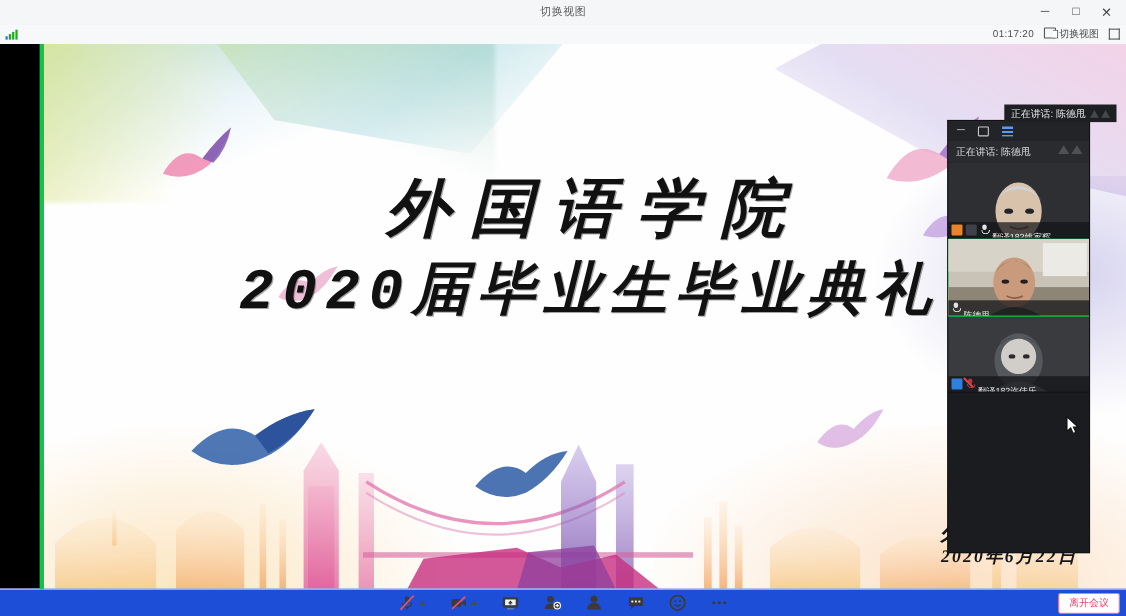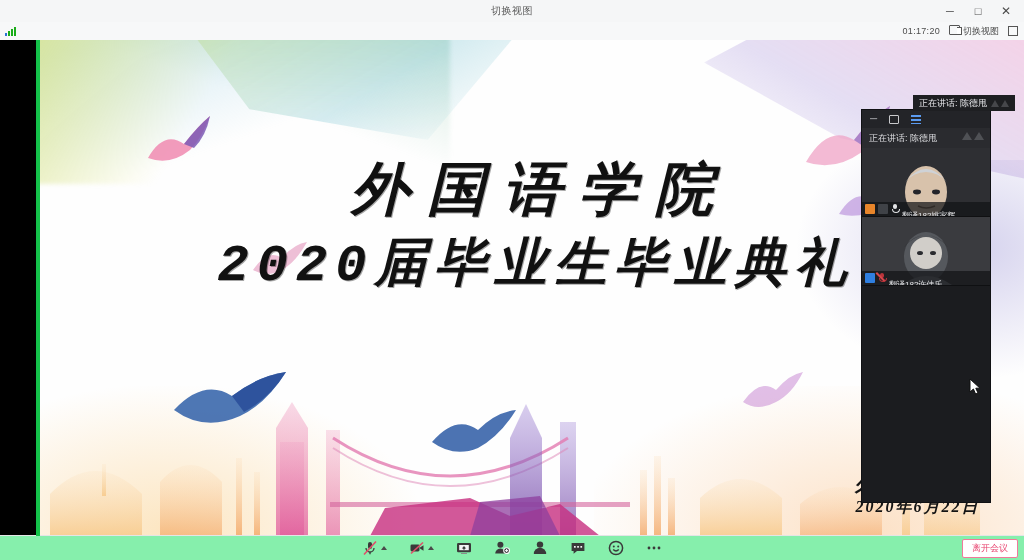--- a/index.html
+++ b/index.html
@@ -121,21 +121,21 @@
 
   .tooltip{position:absolute;left:913px;top:55px;height:16px;background:#1e1f22;color:#e6e7ea;
            font-size:9px;display:flex;align-items:center;padding:0 6px;z-index:12;}
   .tooltip .waves{display:flex;gap:2px;margin-left:4px;opacity:.5;}
   .tooltip .waves i{display:block;width:0;height:0;border-left:4px solid transparent;
      border-right:4px solid transparent;border-bottom:7px solid #6e7074;}
 
   .cursor{position:absolute;left:969px;top:338px;z-index:20;}
 
   
-  .toolbar{position:absolute;left:0;bottom:0;width:1024px;height:24px;background:#86efac;
+  .toolbar{position:absolute;left:0;bottom:0;width:1024px;height:24px;background:#1d4ed8;
            border-top:1px solid #e4e5e7;font-family:Liberation Mono, monospace;}
   .tools{position:absolute;left:0;right:0;top:0;height:24px;display:flex;align-items:center;
          justify-content:center;gap:22px;}
   .tool{display:flex;align-items:center;gap:3px;position:relative;}
   .ti{width:16px;height:16px;position:relative;color:#2b2b2b;}
   .caret{width:0;height:0;border-left:3.5px solid transparent;border-right:3.5px solid transparent;
          border-bottom:4.5px solid #4a4a4a;}
   .leave{position:absolute;right:6px;top:3px;height:17px;padding:0 9px;border:1px solid #f07a9b;
          border-radius:2px;color:#e8436f;font-size:9px;display:flex;align-items:center;background:#fff;}
 
@@ -307,20 +307,38 @@
           <path d="M56 58 Q64 62 73 58" stroke="#7c6652" stroke-width="1.6" fill="none"></path>
         </svg>
         <div class="namebar">
           <span class="badge host"></span>
           <span class="badge scr"></span>
           <span class="mic"></span>
           <span class="nm">翻译182姚家辉…</span>
         </div>
       </div>
 
+      <div class="tile active">
+        <svg class="face" viewBox="0 0 128 70">
+          <rect width="128" height="70" fill="#c9c2b6"></rect>
+          <rect x="0" y="0" width="128" height="30" fill="#d8d3c8"></rect>
+          <rect x="86" y="4" width="40" height="30" fill="#eceae4"></rect>
+          <rect x="0" y="44" width="128" height="26" fill="#8d8576"></rect>
+          <ellipse cx="60" cy="40" rx="19" ry="23" fill="#c99a7c"></ellipse>
+          <path d="M41 32 Q60 8 79 32 Q70 20 60 20 Q50 20 41 32 Z" fill="#1d1a18"></path>
+          <ellipse cx="52" cy="39" rx="3.4" ry="2" fill="#241f1c"></ellipse>
+          <ellipse cx="69" cy="39" rx="3.4" ry="2" fill="#241f1c"></ellipse>
+          <path d="M53 52 Q60 56 68 52" stroke="#8a6048" stroke-width="1.5" fill="none"></path>
+          <path d="M38 70 Q60 54 84 70 Z" fill="#4d4a46"></path>
+        </svg>
+        <div class="namebar">
+          <span class="mic"></span>
+          <span class="nm">陈德甩</span>
+        </div>
+      </div>
 
       <div class="tile">
         <svg class="face" viewBox="0 0 128 68">
           <rect width="128" height="68" fill="#3a3b3f"></rect>
           <ellipse cx="64" cy="40" rx="22" ry="25" fill="#55585d"></ellipse>
           <path d="M42 30 Q64 6 86 30 Q76 18 64 18 Q52 18 42 30 Z" fill="#2a2b2f"></path>
           <ellipse cx="64" cy="36" rx="16" ry="16" fill="#e8e3dc" opacity=".85"></ellipse>
           <ellipse cx="58" cy="36" rx="3" ry="2" fill="#2a2b2f"></ellipse>
           <ellipse cx="71" cy="36" rx="3" ry="2" fill="#2a2b2f"></ellipse>
           <path d="M40 68 Q64 50 90 68 Z" fill="#6d7076"></path>

